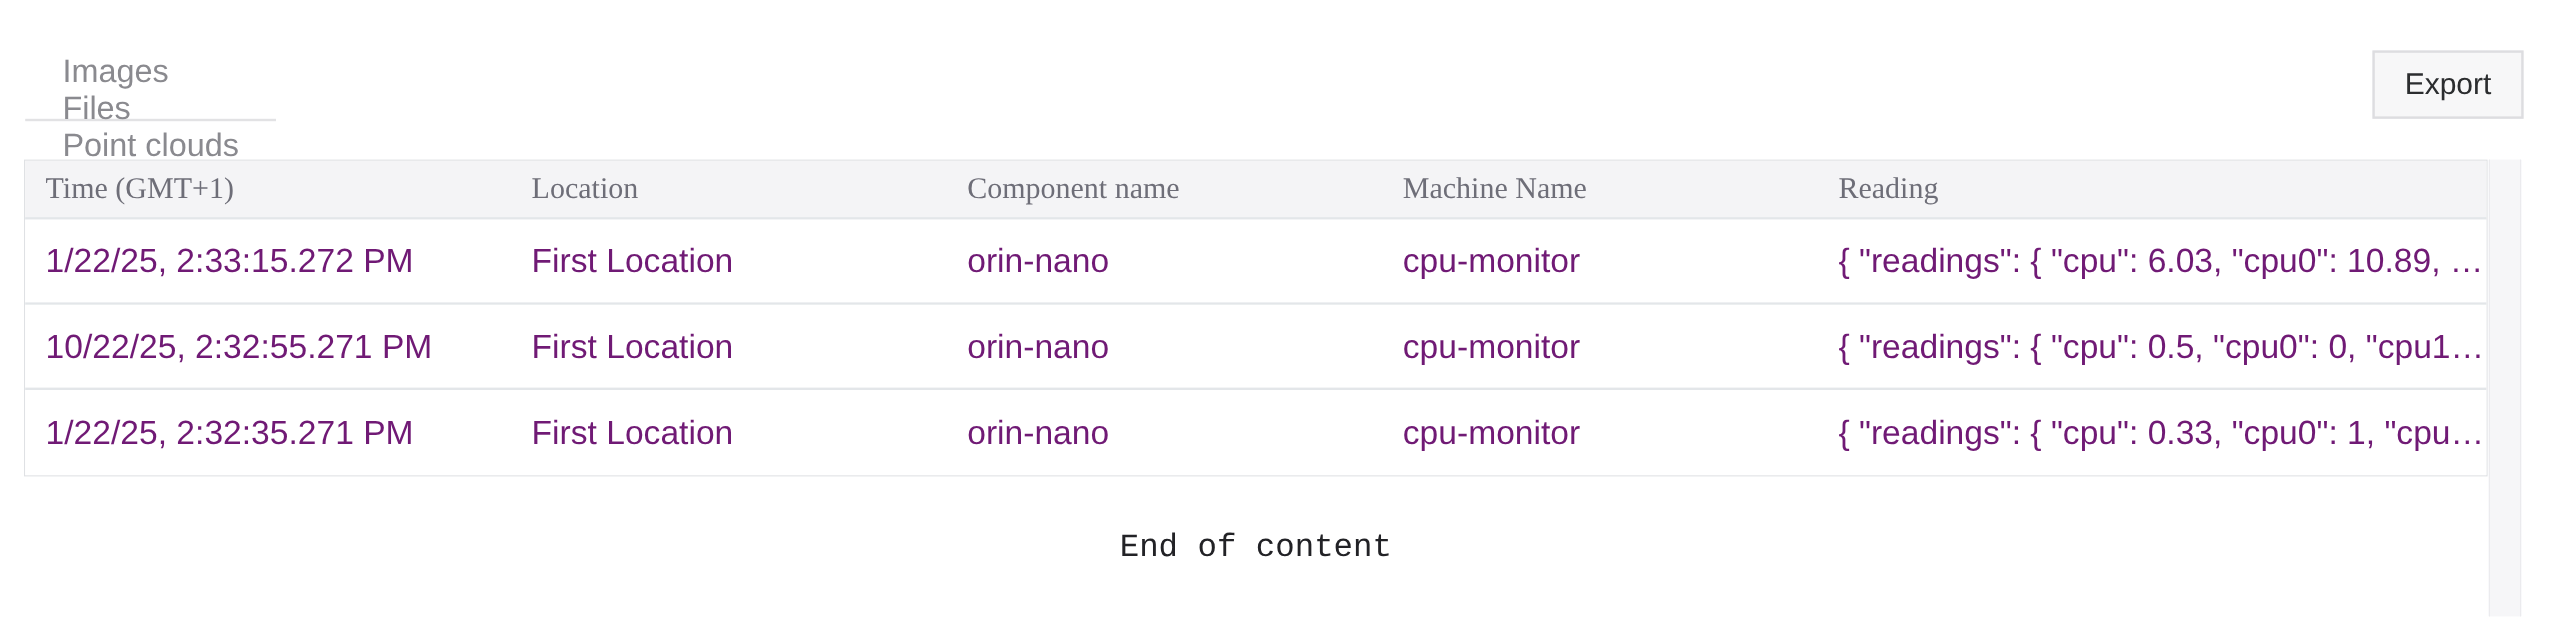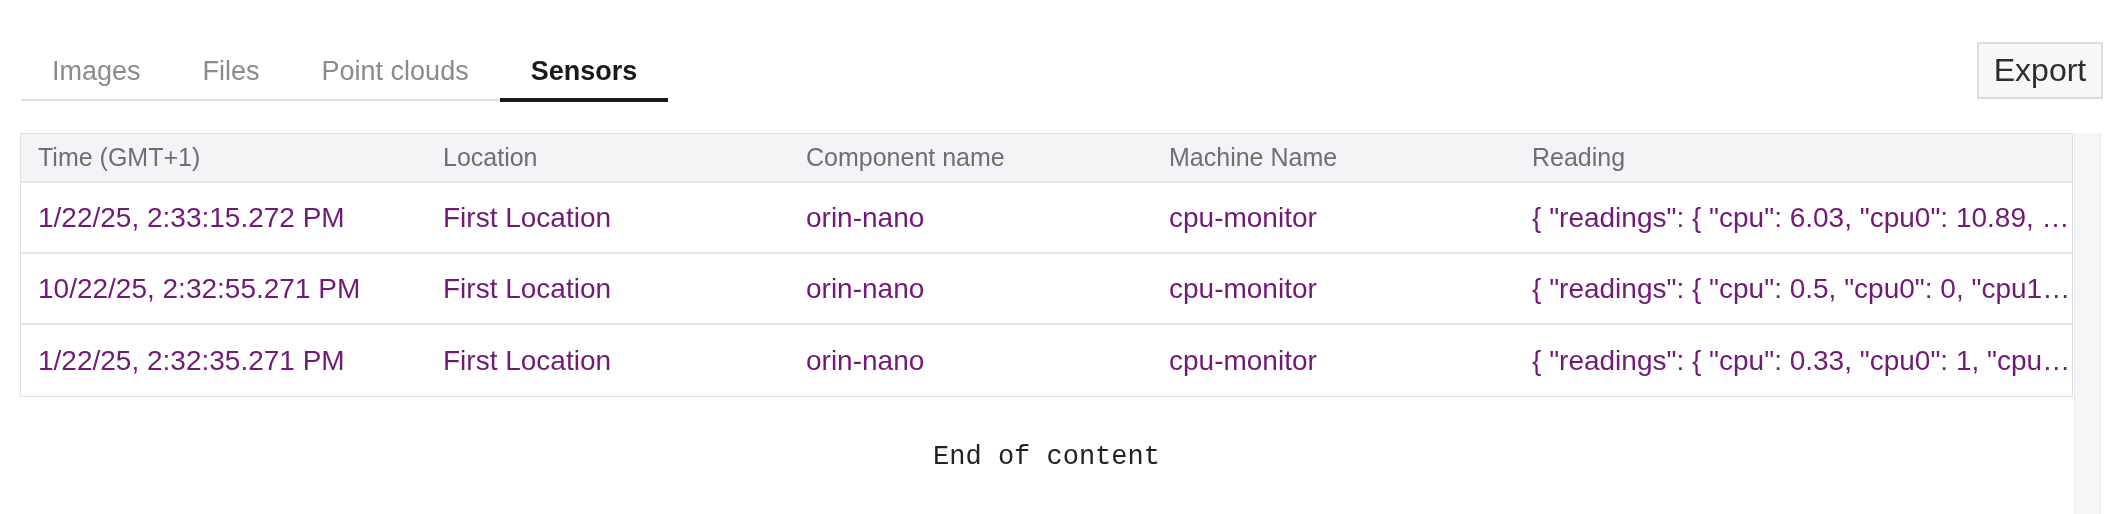--- a/index.html
+++ b/index.html
@@ -14,20 +14,21 @@
   }
 
   
   .tabbar {
     position: absolute;
     left: 21px;
     top: 44px;
     height: 57px;
     display: flex;
     border-bottom: 2px solid #e2e2e4;
+    flex-direction: column;
   }
   .tab {
     position: relative;
     display: flex;
     align-items: center;
     padding: 0 31px;
     font-size: 27px;
     color: #8a8a8f;
     cursor: pointer;
     white-space: nowrap;
@@ -49,21 +50,21 @@
   .export-btn {
     position: absolute;
     left: 1977px;
     top: 42px;
     width: 126px;
     height: 57px;
     background: #f7f7f8;
     border: 2px solid #dddde0;
     border-radius: 0;
     font-family: "Liberation Sans", sans-serif;
-    font-size: 32px;
+    font-size: 25px;
     color: #2b2d2f;
     cursor: pointer;
   }
 
   
   .table {
     position: absolute;
     left: 20px;
     top: 133px;
     width: 2053px;
@@ -77,20 +78,21 @@
     border-bottom: 2px solid #e3e6e9;
   }
   .th {
     display: flex;
     align-items: center;
     padding-left: 17px;
     font-size: 25px;
     color: #6e6e78;
     white-space: nowrap;
     overflow: hidden;
+    font-family: Liberation Serif, serif;
   }
   .tr {
     height: 71px;
     background: #ffffff;
     border-bottom: 2px solid #e3e6e9;
   }
   .tr:last-child { border-bottom: none; }
   .td {
     display: flex;
     align-items: center;

